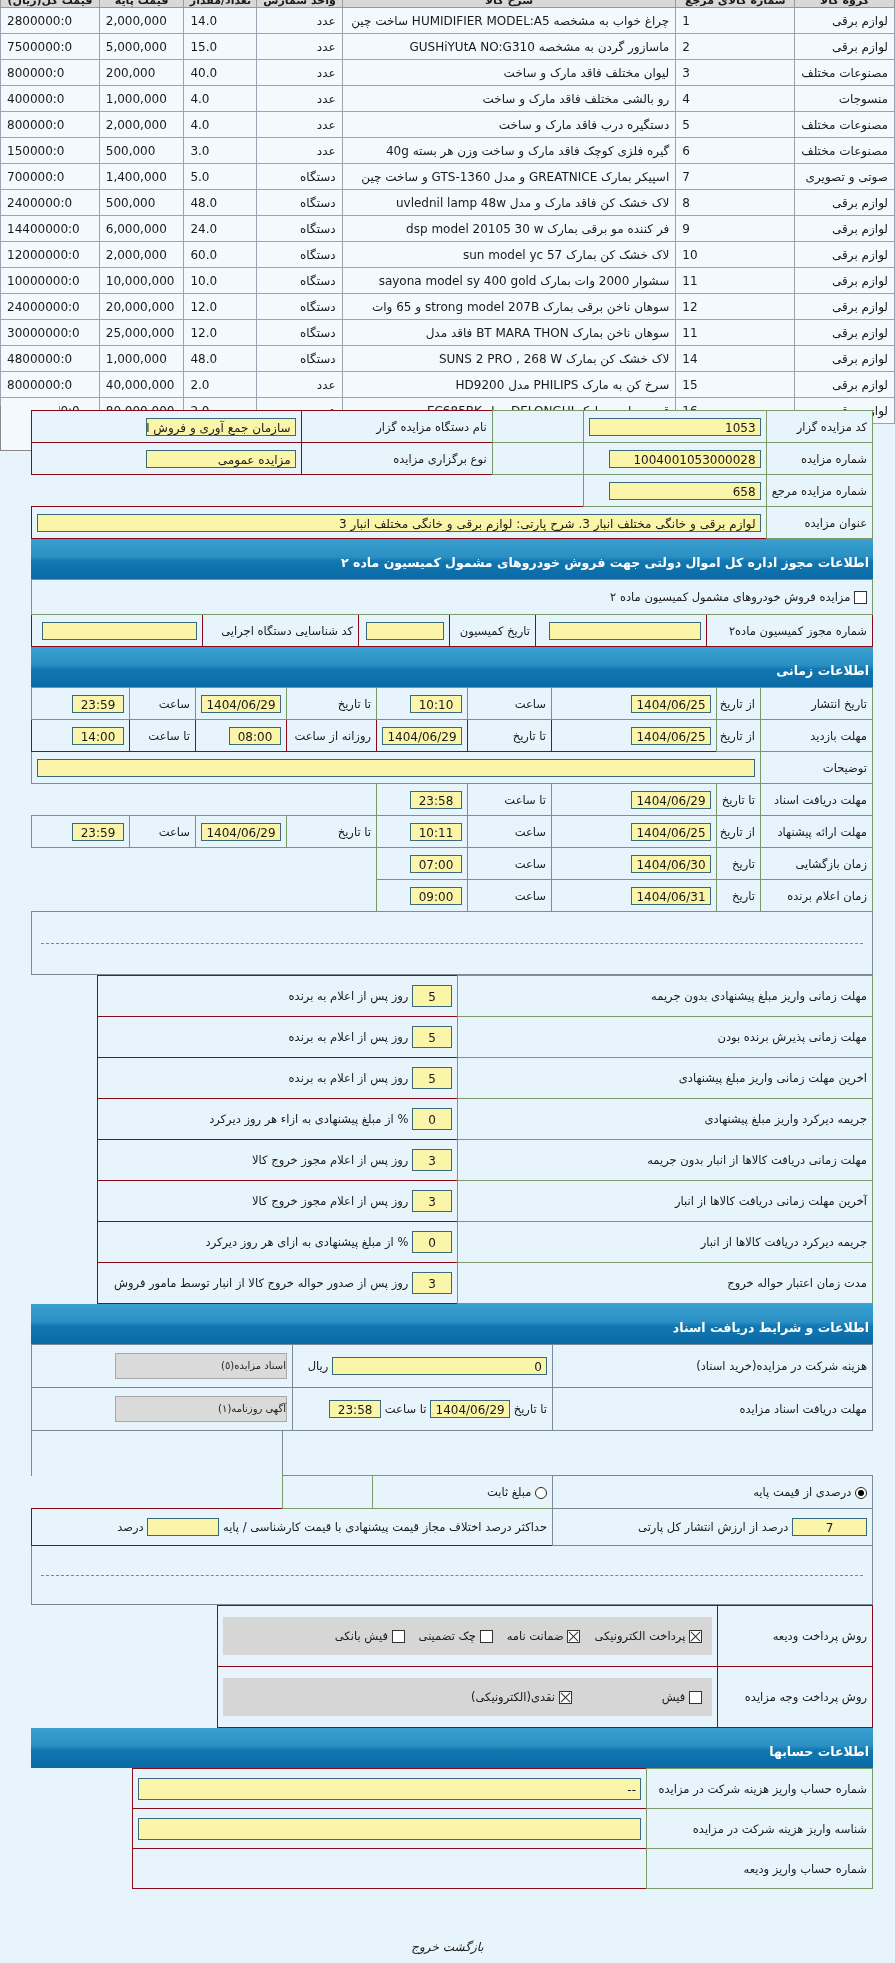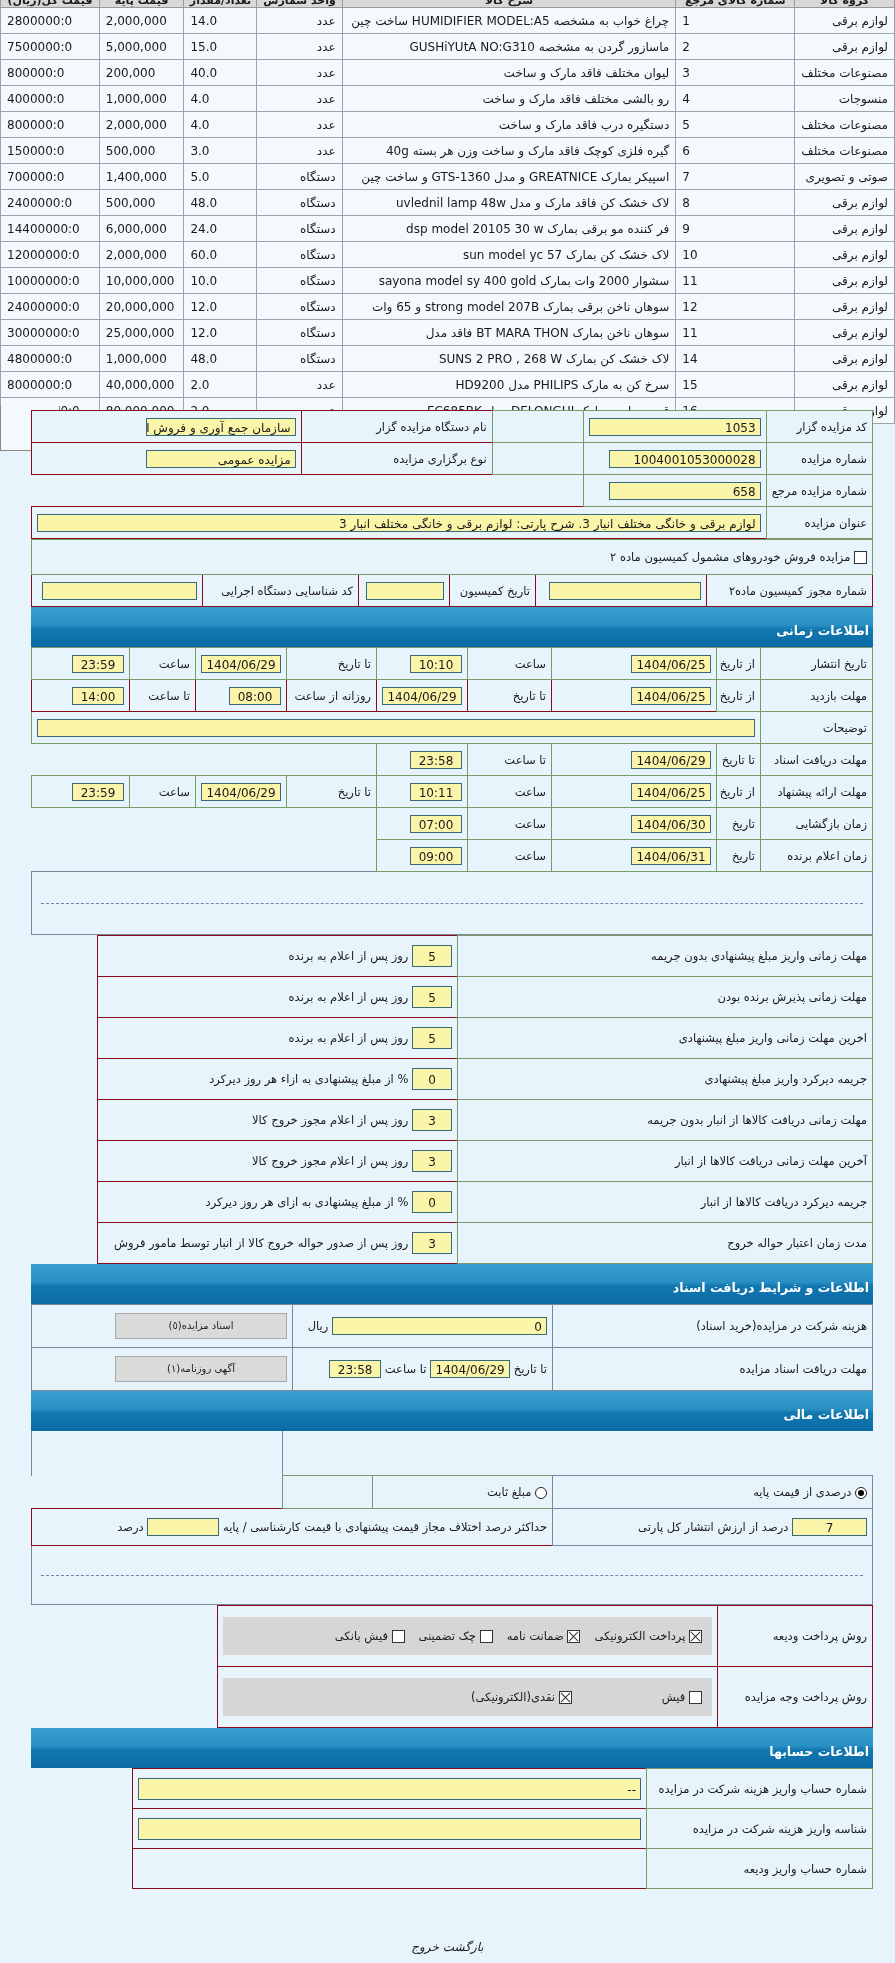--- a/index.html
+++ b/index.html
@@ -33,21 +33,21 @@
     display:inline-block; background:#faf5a8; border:1px solid #3a6a7a; height:18px; line-height:18px;
     padding:0 4px; box-sizing:border-box; font-size:12px; vertical-align:middle; overflow:hidden; white-space:nowrap;
   }
   .ltr { direction:ltr; text-align:right; }
   .center { text-align:center; }
   .chk { display:inline-block; width:13px; height:13px; border:1px solid #333; background:#fff; vertical-align:middle; position:relative; box-sizing:border-box;}
   .chk.x::before, .chk.x::after { content:""; position:absolute; left:-1px; top:5px; width:13px; height:1px; background:#333; }
   .chk.x::before { transform:rotate(45deg);} .chk.x::after { transform:rotate(-45deg);}
   .radio { display:inline-block; width:12px; height:12px; border:1px solid #222; border-radius:50%; background:#fff; vertical-align:middle; position:relative; box-sizing:border-box;}
   .radio.on::after { content:""; position:absolute; left:2px; top:2px; width:6px; height:6px; border-radius:50%; background:#000; }
-  .btn-gray { display:inline-block; width:170px; height:24px; background:#dadada; border:1px solid #a8a8a8; text-align:center; line-height:24px; font-size:10px; color:#222; }
+  .btn-gray { display:inline-block; width:170px; height:24px; background:#dadada; border:1px solid #a8a8a8; text-align:right; line-height:24px; font-size:10px; color:#222; }
   .graybox { background:#d6d6d6; height:38px; display:flex; align-items:center; padding:0 10px; gap:14px; direction:rtl; }
   .dotted { border-top:1px dashed #6a8aa8; margin:0 4px; }
   .watermark { position:absolute; left:240px; top:770px; width:480px; height:340px; opacity:0.22; pointer-events:none; }
   .footer { position:absolute; top:1940px; left:0; width:895px; text-align:center; font-style:italic; font-size:12px; }
 </style>
 </head>
 <body>
 
 <table id="items">
   <thead>
@@ -241,20 +241,23 @@
       <td class="ltr"><span class="inp" style="width:152px">658</span></td>
       <td colspan="3" style="border:none"></td>
     </tr>
     <tr>
       <td>عنوان مزایده</td>
       <td colspan="4" class="red"><span class="inp" style="width:100%">لوازم برقی و خانگی مختلف انبار 3. شرح پارتی: لوازم برقی و خانگی مختلف انبار 3</span></td>
     </tr>
   </tbody>
     </table>
 
+  <div class="sec-head">
+      <span>اطلاعات مجوز اداره کل اموال دولتی جهت فروش خودروهای مشمول کمیسیون ماده ۲</span>
+    </div>
   <table class="form">
     <tbody>
         <tr>
       <td colspan="6" style="height:28px">
         <span class="chk"></span>
         <span>مزایده فروش خودروهای مشمول کمیسیون ماده ۲</span>
       </td>
     </tr>
     <tr>
       <td class="red" style="width:155px">شماره مجوز کمیسیون ماده۲</td>
@@ -413,23 +416,20 @@
         <span>تا تاریخ</span>
         <span class="inp center" style="width:80px">1404/06/29</span>
         <span>تا ساعت</span>
         <span class="inp center" style="width:52px">23:58</span>
       </td>
       <td style="border-color:#7a8a9a"><span class="btn-gray">آگهی روزنامه(۱)</span></td>
     </tr>
   </tbody>
     </table>
 
-  <div class="sec-head">
-      <span>اطلاعات مالی</span>
-    </div>
   <table class="form" style="table-layout:fixed">
     <colgroup>
         <col style="width:320px">
         <col style="width:180px">
         <col style="width:90px">
         <col>
       </colgroup>
     <tbody>
     <tr>
           <td colspan="3" style="border:none;height:38px"></td>

